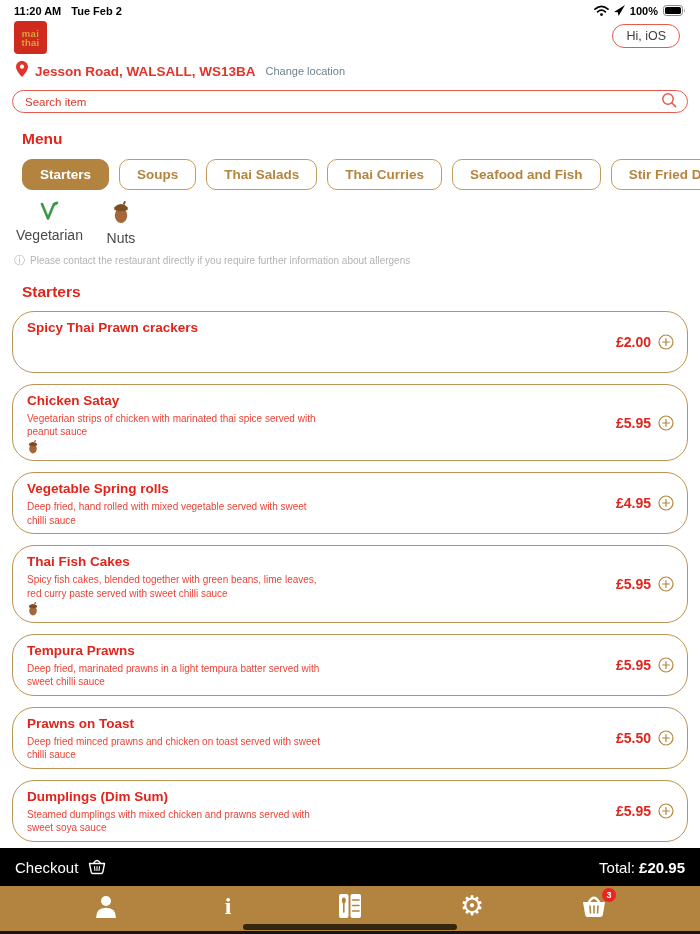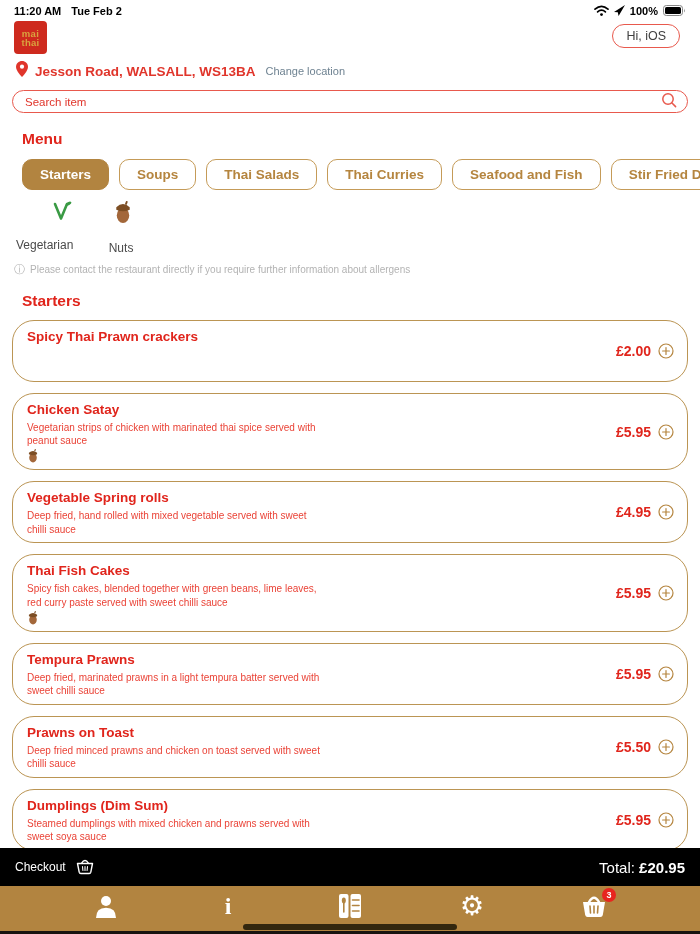--- a/index.html
+++ b/index.html
@@ -32,43 +32,43 @@
   .search-bar input::placeholder { color:#e0352b; opacity:1; }
   
   .menu-heading { color:#e0251c; font-weight:700; font-size:15.5px; margin:17px 0 0 22px; }
   .categories { display:flex; gap:10px; margin:11px 0 0 22px; width:690px; overflow:hidden; }
   .pill { flex:0 0 auto; height:31px; padding:0 17px; display:flex; align-items:center;
     border-radius:10px; font-size:13.5px; font-weight:700; color:#b5853f;
     border:1.2px solid #c59b58; background:#fff; white-space:nowrap; cursor:pointer; }
   .pill.selected { background:#b28440; color:#fff; border-color:#b28440; }
   
   .legend { display:flex; gap:16px; margin:11px 0 0 16px; }
-  .legend-item { display:flex; flex-direction:column; align-items:flex-end; gap:14px;
-    font-size:12px; color:#4a4a4a; min-width:44px; }
+  .legend-item { display:flex; flex-direction:column; align-items:center; gap:3px;
+    font-size:14px; color:#4a4a4a; min-width:44px; }
   
   .allergen { display:flex; align-items:center; gap:5px; margin:7px 0 0 14px;
     color:#b3b3b3; font-size:10px; }
   .allergen .info-glyph { font-size:11px; color:#b3b3b3; }
   
   .section-heading { color:#e0251c; font-weight:700; font-size:15.5px; margin:15px 0 0 22px; }
   .items { margin:10px 12px 0 12px; }
   .item-card { position:relative; border:1.6px solid #bb9554; border-radius:22px;
     padding:7px 95px 6px 14px; min-height:62px; margin-bottom:11px; background:#fff; }
   .item-name { color:#e0251c; font-size:13.5px; font-weight:700; line-height:17px; }
   .item-desc { color:#ea4337; font-size:10px; line-height:1.32; margin-top:3px; max-width:300px; }
   .item-nut { margin-top:2px; height:14px; }
   .item-price-wrap { position:absolute; right:13px; top:50%; transform:translateY(-50%);
     display:flex; align-items:center; gap:7px; }
   .item-price { color:#e0251c; font-weight:700; font-size:14px; }
   .plus-btn { display:flex; cursor:pointer; }
   
   .checkout-bar { position:absolute; left:0; right:0; bottom:48px; height:38px;
     background:#000; color:#fff; display:flex; align-items:center;
     justify-content:space-between; padding:0 15px; }
-  .checkout-left { display:flex; align-items:center; gap:9px; font-size:12px; cursor:pointer; }
+  .checkout-left { display:flex; align-items:center; gap:9px; font-size:15px; cursor:pointer; }
   .total-wrap { font-size:15px; }
   .total-value { font-weight:700; }
   
   .tab-bar { position:absolute; left:0; right:0; bottom:0; height:48px; background:#b28440;
     display:flex; justify-content:space-between; padding:7px 88px 0 88px; }
   .tab { display:flex; flex-direction:column; align-items:center; gap:3px; width:36px; cursor:pointer; }
   .tab-underline { width:30px; height:3px; background:#fff; border-radius:1px; }
   .tab .gear-glyph { color:#fff; font-size:27px; line-height:26px; font-family:"DejaVu Sans",sans-serif; }
   .tab .info-glyph-tab { color:#fff; font-size:24px; line-height:26px; font-weight:700; font-family:"Liberation Serif",serif; }
   .basket-wrap { position:relative; }

